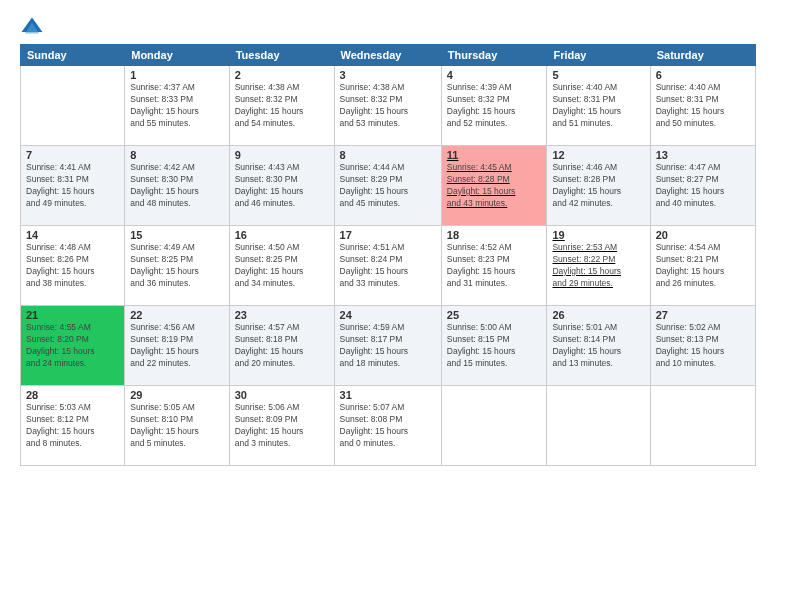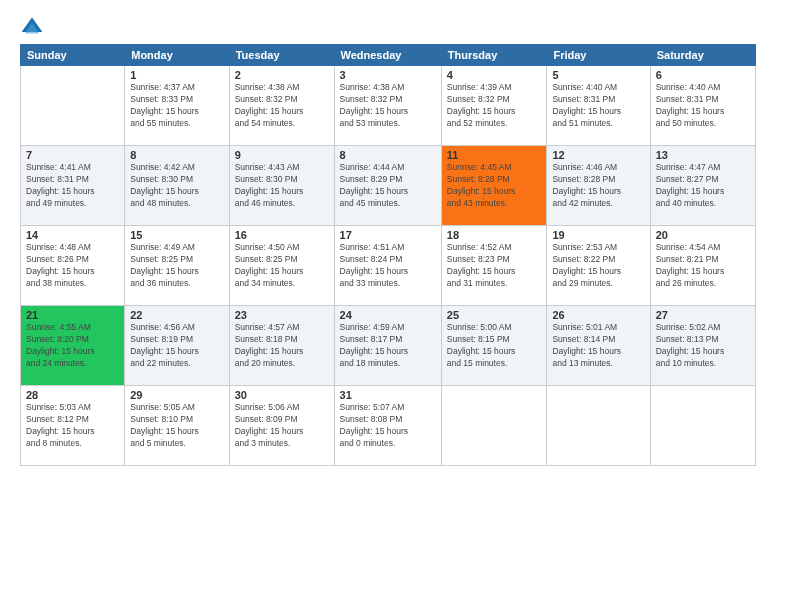--- a/index.html
+++ b/index.html
@@ -205,21 +205,21 @@
 Daylight: 15 hours
 and 46 minutes.</div>
           </td>
           <td style="background-color: rgb(240, 244, 248);">
             <span class="day-number">8</span>
             <div class="day-info" style="white-space: pre-line;">Sunrise: 4:44 AM
 Sunset: 8:29 PM
 Daylight: 15 hours
 and 45 minutes.</div>
           </td>
-          <td style="background-color: #f97316;">
+          <td style="background-color: #fca5a5; text-decoration: underline;">
             <span class="day-number">11</span>
             <div class="day-info" style="white-space: pre-line;">Sunrise: 4:45 AM
 Sunset: 8:28 PM
 Daylight: 15 hours
 and 43 minutes.</div>
           </td>
           <td style="background-color: rgb(240, 244, 248);">
             <span class="day-number">12</span>
             <div class="day-info" style="white-space: pre-line;">Sunrise: 4:46 AM
 Sunset: 8:28 PM
@@ -263,21 +263,21 @@
 Daylight: 15 hours
 and 33 minutes.</div>
           </td>
           <td style="background-color: rgb(255, 255, 255); margin-left: 25px;">
             <span class="day-number">18</span>
             <div class="day-info" style="white-space: pre-line;">Sunrise: 4:52 AM
 Sunset: 8:23 PM
 Daylight: 15 hours
 and 31 minutes.</div>
           </td>
-          <td style="background-color: rgb(255, 255, 255);">
+          <td style="background-color: rgb(255, 255, 255); text-decoration: underline;">
             <span class="day-number">19</span>
             <div class="day-info" style="white-space: pre-line;">Sunrise: 2:53 AM
 Sunset: 8:22 PM
 Daylight: 15 hours
 and 29 minutes.</div>
           </td>
           <td style="background-color: rgb(255, 255, 255);">
             <span class="day-number">20</span>
             <div class="day-info" style="white-space: pre-line;">Sunrise: 4:54 AM
 Sunset: 8:21 PM

